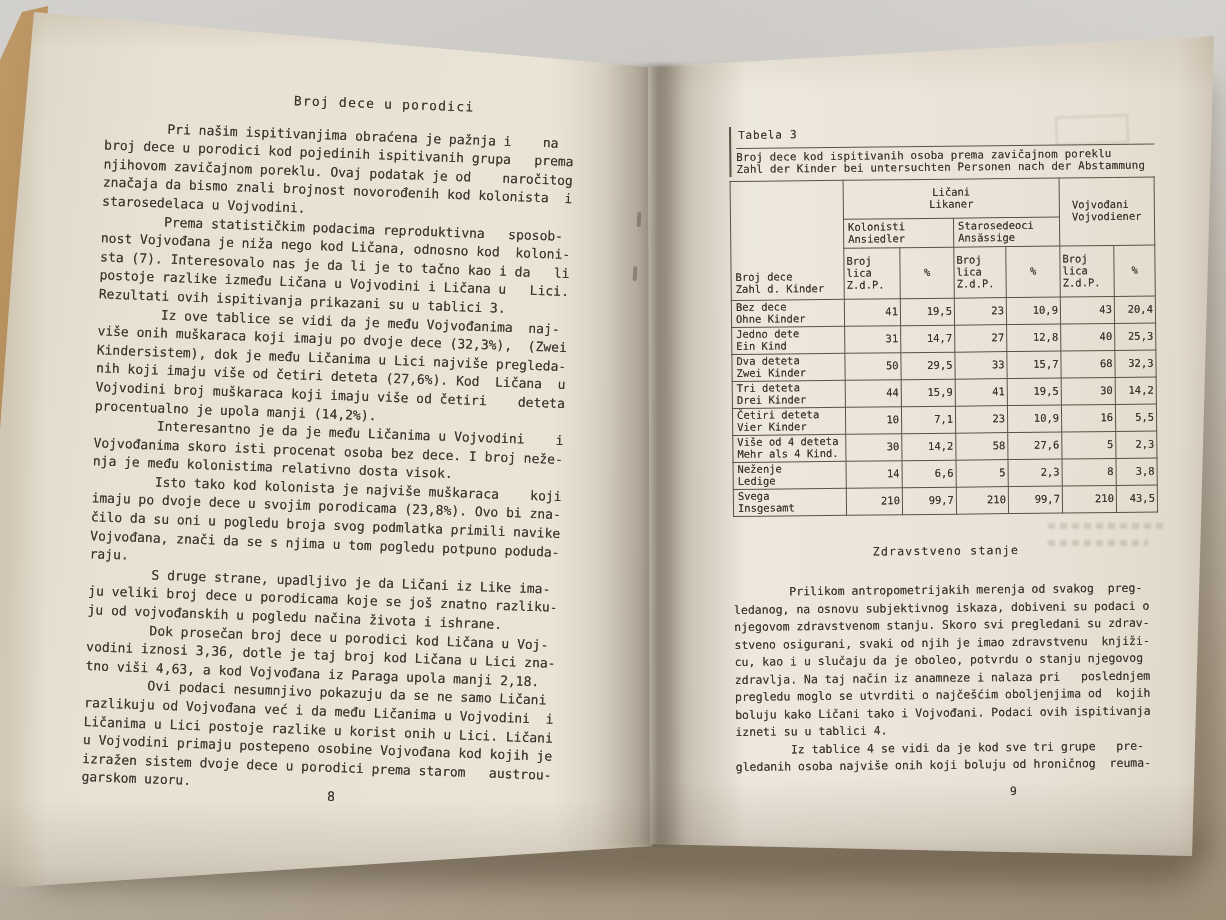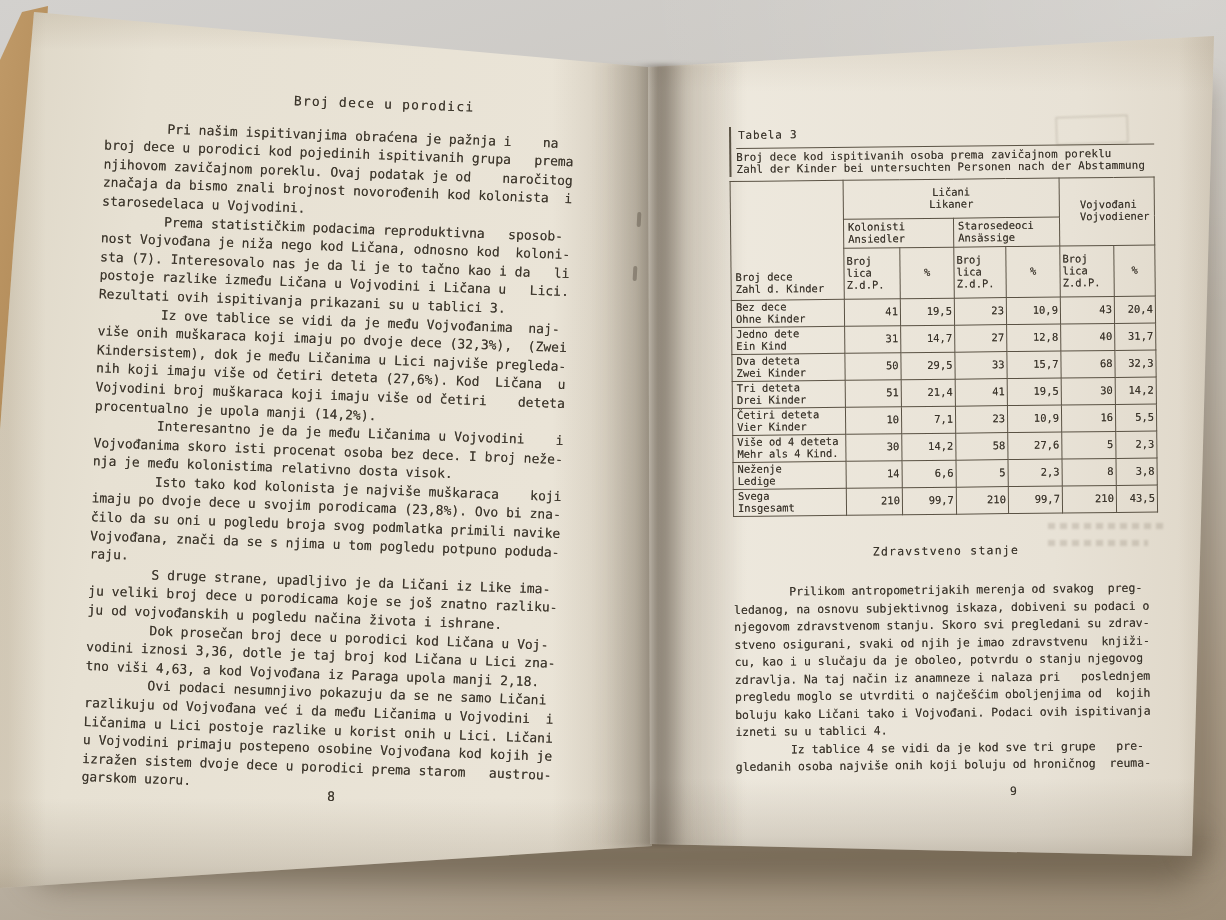--- a/index.html
+++ b/index.html
@@ -70,21 +70,21 @@
     text-shadow:0 0 .5px rgba(55,48,38,.6);
   }
   .ttitle { border-left:2px solid #5a5244; padding-left:5px; }
   .tcaption { font-size:11px; letter-spacing:.8px; border-bottom:1.6px solid #5a5244; padding:0 0 3px 2px; margin-bottom:3px; }
   .ttl { font-size:10.8px; line-height:12.6px; letter-spacing:.2px; white-space:pre; }
 
   table.dtable { border-collapse:collapse; width:424px; margin-top:4px; table-layout:fixed; font-size:10.5px; line-height:11.8px; color:#39332a; }
   .dtable th, .dtable td { border:1.4px solid #5a5244; padding:1px 2px; font-weight:normal; }
   th.c-label { vertical-align:bottom; text-align:left; white-space:pre; padding:2px 2px 4px 4px; }
   th.c-group { text-align:center; white-space:pre; height:36px; }
-  th.c-voj   { text-align:left; vertical-align:middle; white-space:pre; padding-left:20px; }
+  th.c-voj   { text-align:left; vertical-align:middle; white-space:pre; padding-left:12px; }
   th.c-sub   { text-align:left; white-space:pre; height:26px; padding-left:4px; vertical-align:middle; }
   th.c-meas  { text-align:left; white-space:pre; height:48px; vertical-align:middle; }
   th.c-pct   { text-align:center; }
   tbody tr.drow { height:27px; }
   td.rl { text-align:left; padding-left:4px; }
   td.num { text-align:right; }
 
   .rheading { text-align:center; margin-top:28px; letter-spacing:1.2px; }
   .rlines { margin-top:22px; }
   .pagenum-right { padding-left:274px; margin-top:9px; }
@@ -219,43 +219,43 @@
             <tr class="drow">
               <td class="rl">
                 <div>Jedno dete</div>
                 <div>Ein Kind</div>
               </td>
               <td class="num">31</td>
               <td class="num">14,7</td>
               <td class="num">27</td>
               <td class="num">12,8</td>
               <td class="num">40</td>
-              <td class="num">31,7</td>
+              <td class="num">25,3</td>
             </tr>
 
             <tr class="drow">
               <td class="rl">
                 <div>Dva deteta</div>
                 <div>Zwei Kinder</div>
               </td>
               <td class="num">50</td>
               <td class="num">29,5</td>
               <td class="num">33</td>
               <td class="num">15,7</td>
               <td class="num">68</td>
               <td class="num">32,3</td>
             </tr>
 
             <tr class="drow">
               <td class="rl">
                 <div>Tri deteta</div>
                 <div>Drei Kinder</div>
               </td>
-              <td class="num">51</td>
-              <td class="num">21,4</td>
+              <td class="num">44</td>
+              <td class="num">15,9</td>
               <td class="num">41</td>
               <td class="num">19,5</td>
               <td class="num">30</td>
               <td class="num">14,2</td>
             </tr>
 
             <tr class="drow">
               <td class="rl">
                 <div>Četiri deteta</div>
                 <div>Vier Kinder</div>

